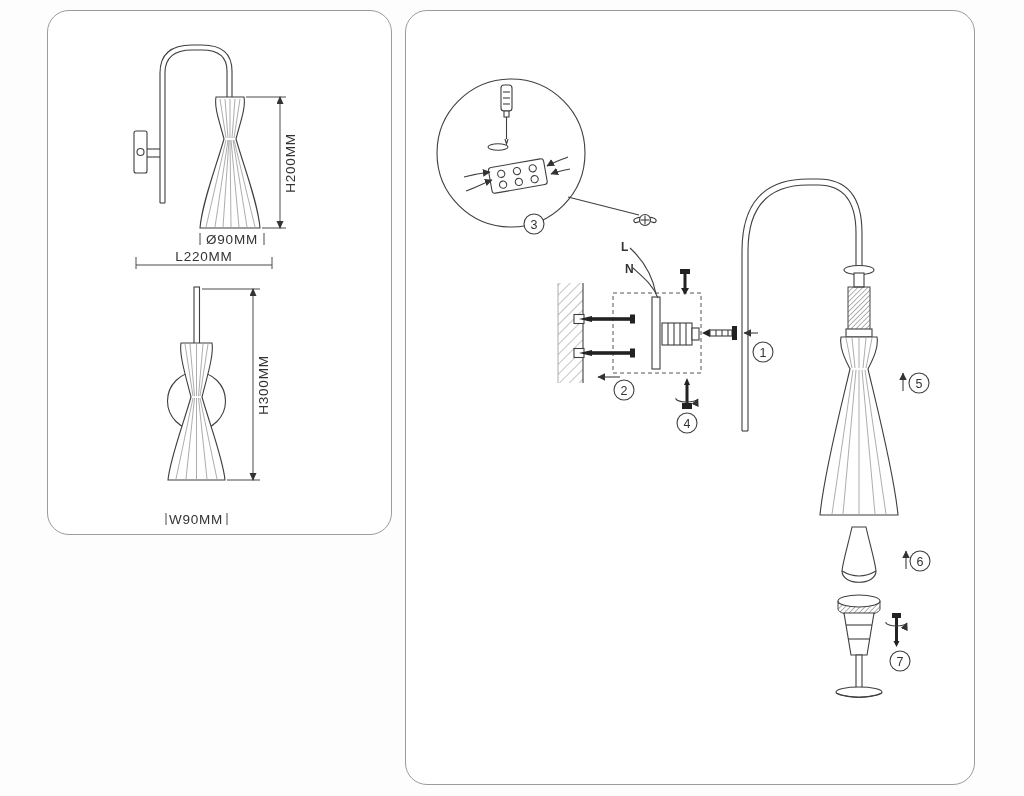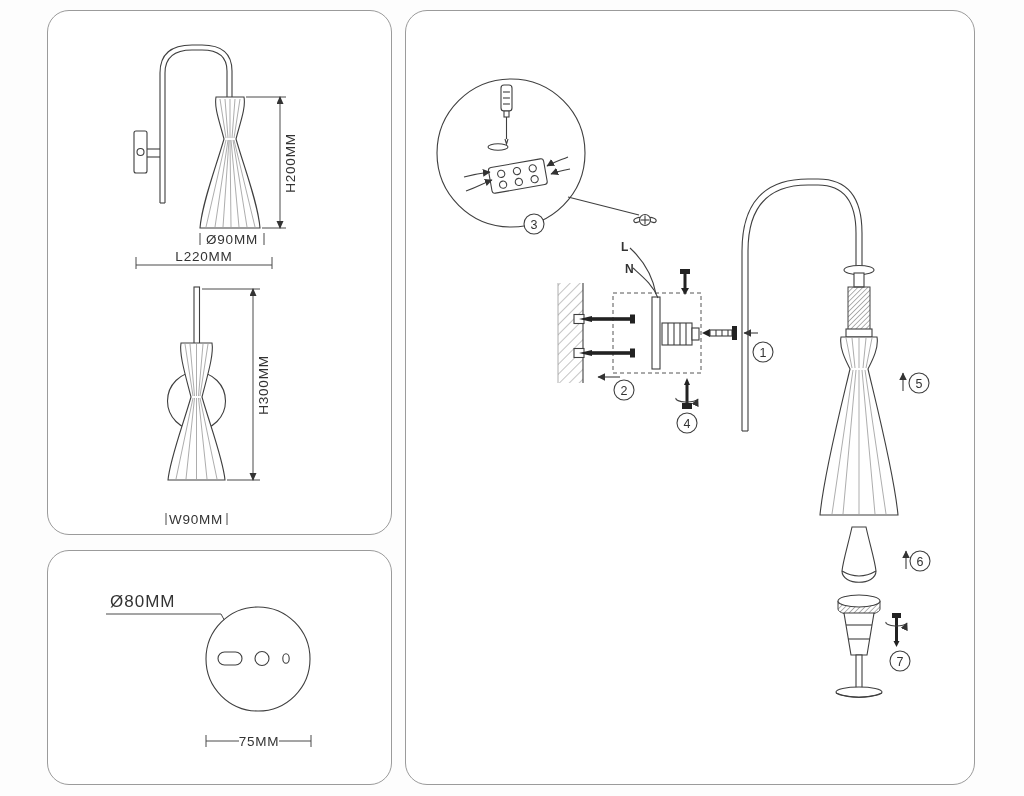--- a/index.html
+++ b/index.html
@@ -105,40 +105,20 @@
 
         <g>
           <line class="dimln" x1="118" y1="502" x2="118" y2="514"></line>
           <line class="dimln" x1="179" y1="502" x2="179" y2="514"></line>
           <text class="dim" x="148" y="513" text-anchor="middle">W90MM</text>
         </g>
       </g>
     </svg>
   </div>
 
-  <div class="panel" id="panel-base">
-    <svg width="342" height="232" viewBox="0 0 342 232">
-      <g>
-        <text class="dim-big" x="62" y="56">Ø80MM</text>
-        <line class="dimln" x1="58" y1="63" x2="173" y2="63"></line>
-        <line class="dimln" x1="173" y1="63" x2="179" y2="74"></line>
-        <circle class="lnw" cx="210" cy="108" r="52"></circle>
-        <rect class="lnw" x="170" y="101" width="24" height="13" rx="6.5"></rect>
-        <circle class="lnw" cx="214" cy="107.5" r="7"></circle>
-        <ellipse class="lnw" cx="238" cy="107.5" rx="3.2" ry="4.8"></ellipse>
-      </g>
-      <g>
-        <line class="dimln" x1="158" y1="184" x2="158" y2="196"></line>
-        <line class="dimln" x1="263" y1="184" x2="263" y2="196"></line>
-        <line class="dimln" x1="158" y1="190" x2="191" y2="190"></line>
-        <line class="dimln" x1="231" y1="190" x2="263" y2="190"></line>
-        <text class="dim" x="211" y="195" text-anchor="middle">75MM</text>
-      </g>
-    </svg>
-  </div>
 
   <div class="panel" id="panel-assembly">
     <svg width="567" height="772" viewBox="0 0 567 772">
       <defs>
         <marker id="p3arr" markerWidth="8" markerHeight="8" refX="6.5" refY="3.5" orient="auto">
           <path d="M0,0 L7,3.5 L0,7 Z" fill="#333"></path>
         </marker>
         <pattern id="wallhatch" width="7" height="7" patternUnits="userSpaceOnUse" patternTransform="rotate(45)">
           <line x1="0" y1="0" x2="0" y2="7" stroke="#8a8a8a" stroke-width="1"></line>
         </pattern>

